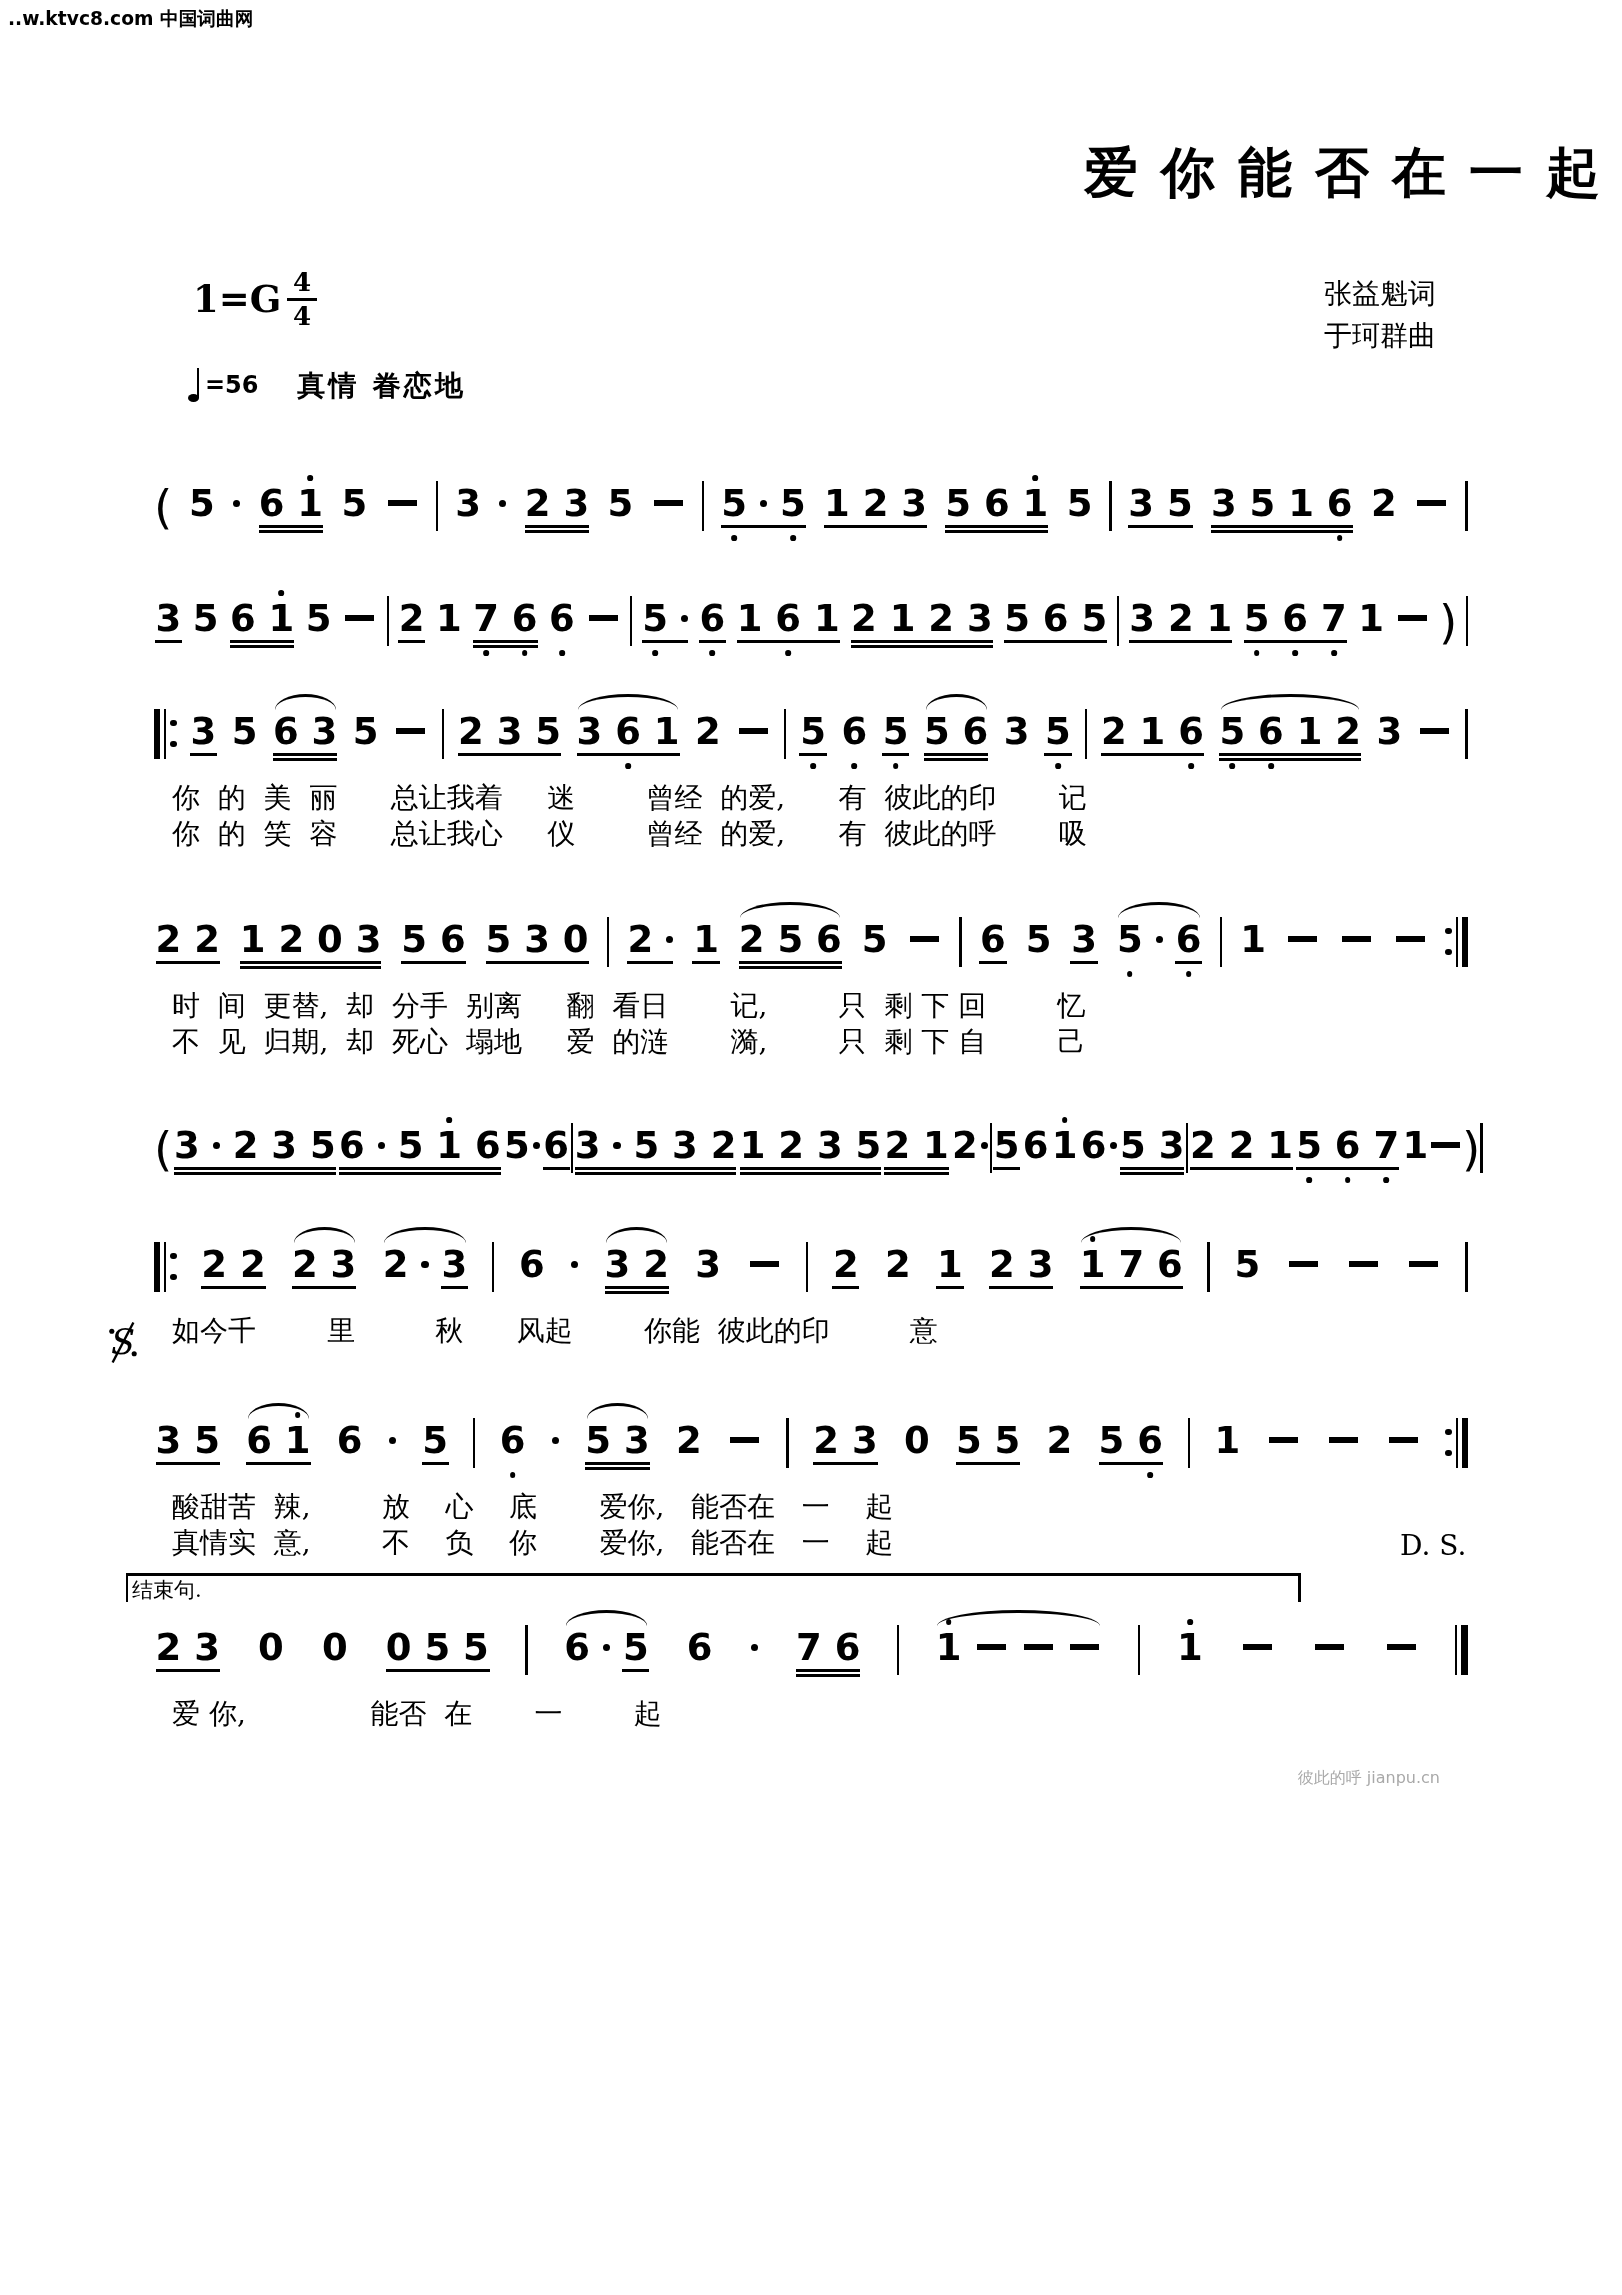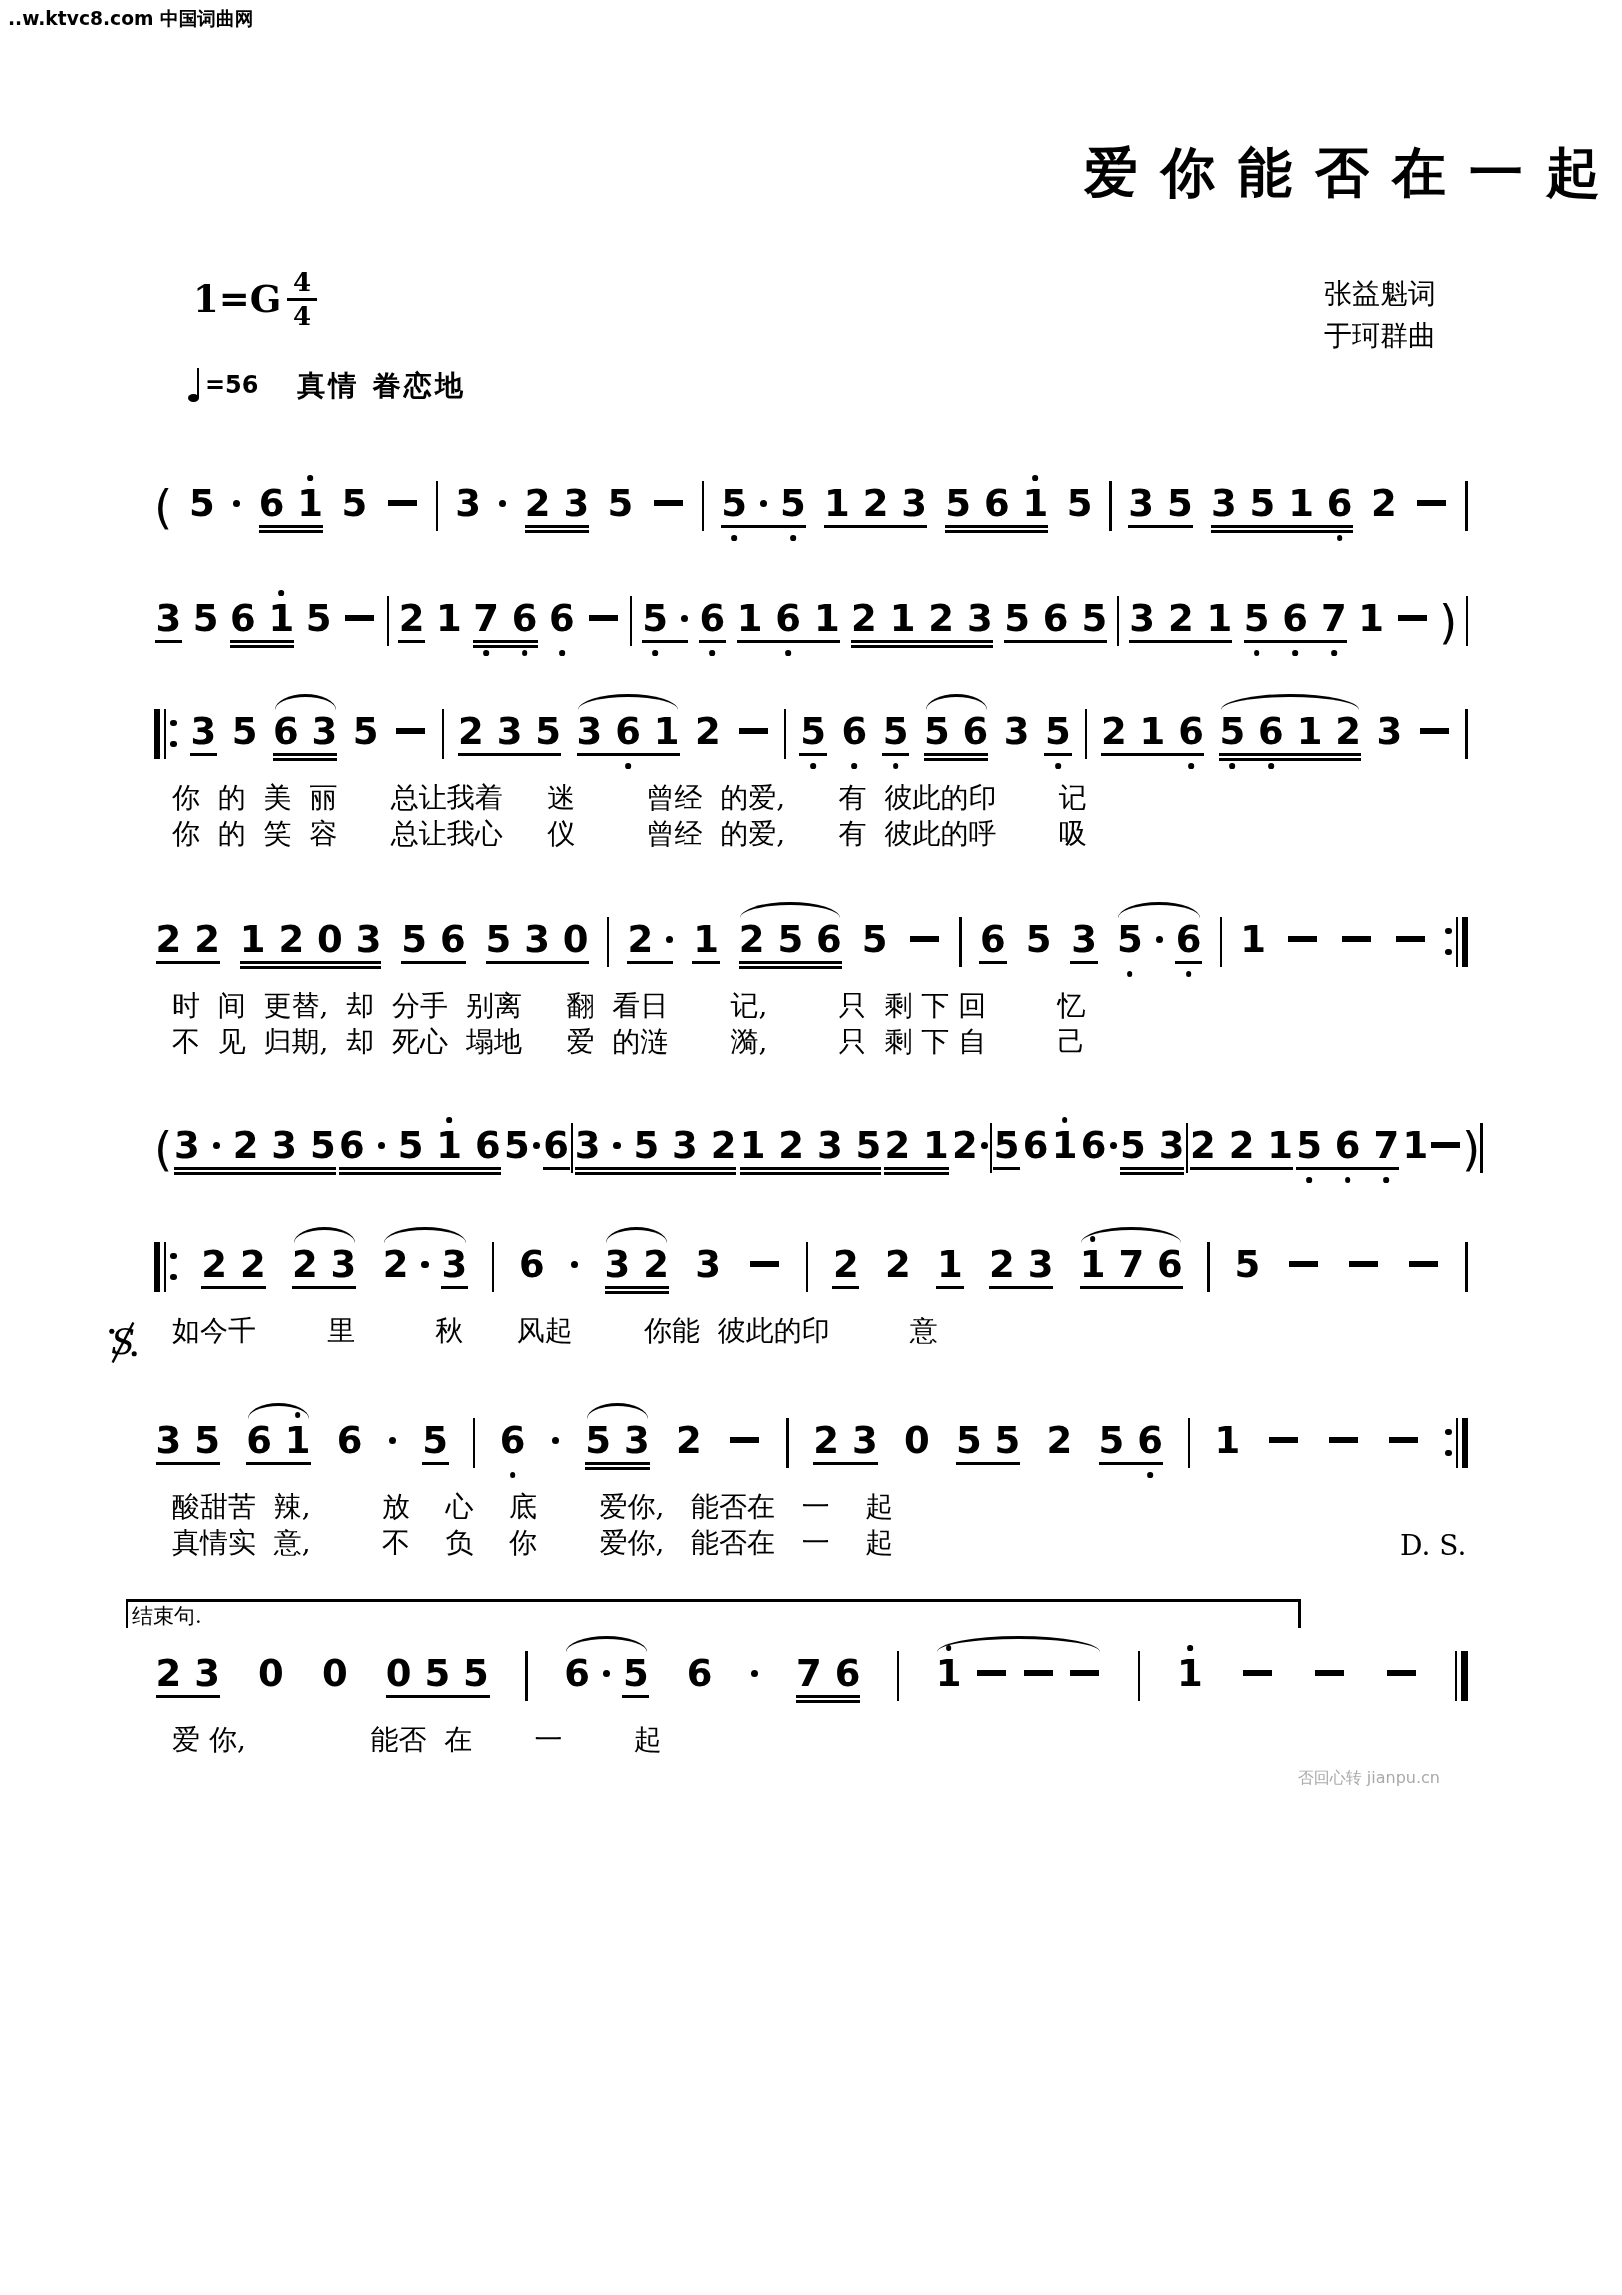--- a/index.html
+++ b/index.html
@@ -29,21 +29,21 @@
 
   .score{position:absolute;left:154px;top:0;width:1314px;}
   .system{position:absolute;left:0;width:100%;}
   .system:nth-child(1){top:471px;}
   .system:nth-child(2){top:586px;}
   .system:nth-child(3){top:699px;}
   .system:nth-child(4){top:907px;}
   .system:nth-child(5){top:1113px;}
   .system:nth-child(6){top:1232px;}
   .system:nth-child(7){top:1408px;}
-  .system:nth-child(8){top:1573px;margin-top:26px;}
+  .system:nth-child(8){top:1573px;}
   .system:nth-child(8) .notes-row{margin-top:42px;}
 
   .notes-row{display:flex;justify-content:space-between;align-items:flex-start;width:100%;}
 
   .cell{position:relative;height:71px;display:flex;align-items:center;justify-content:center;
         padding:13px 1.6px 19.5px;box-sizing:border-box;}
   .nm{font:700 37px/39px "DejaVu Sans",sans-serif;}
   .ad{position:absolute;top:4px;left:50%;transform:translateX(-50%);width:5.7px;height:5.7px;background:#000;border-radius:50%;}
   .bd{position:absolute;top:64px;left:50%;transform:translateX(-50%);width:5.7px;height:5.7px;background:#000;border-radius:50%;}
   .cu1::after{content:'';position:absolute;left:0.8px;right:0.8px;top:54px;height:3.2px;background:#000;}
@@ -1203,15 +1203,15 @@
             <i class="blline" style="width: 2.4px;"></i>
             <i class="blline" style="width: 6.5px;"></i>
           </span>
         </div>
         <div class="lyrics">
           <div class="lyric">爱 你,              能否  在       一        起</div>
         </div>
       </div>
     </div>
 
-  <div class="wm-bottom">否回心转 jianpu.cn</div>
+  <div class="wm-bottom">彼此的呼 jianpu.cn</div>
 </div>
 
 
 </body></html>

